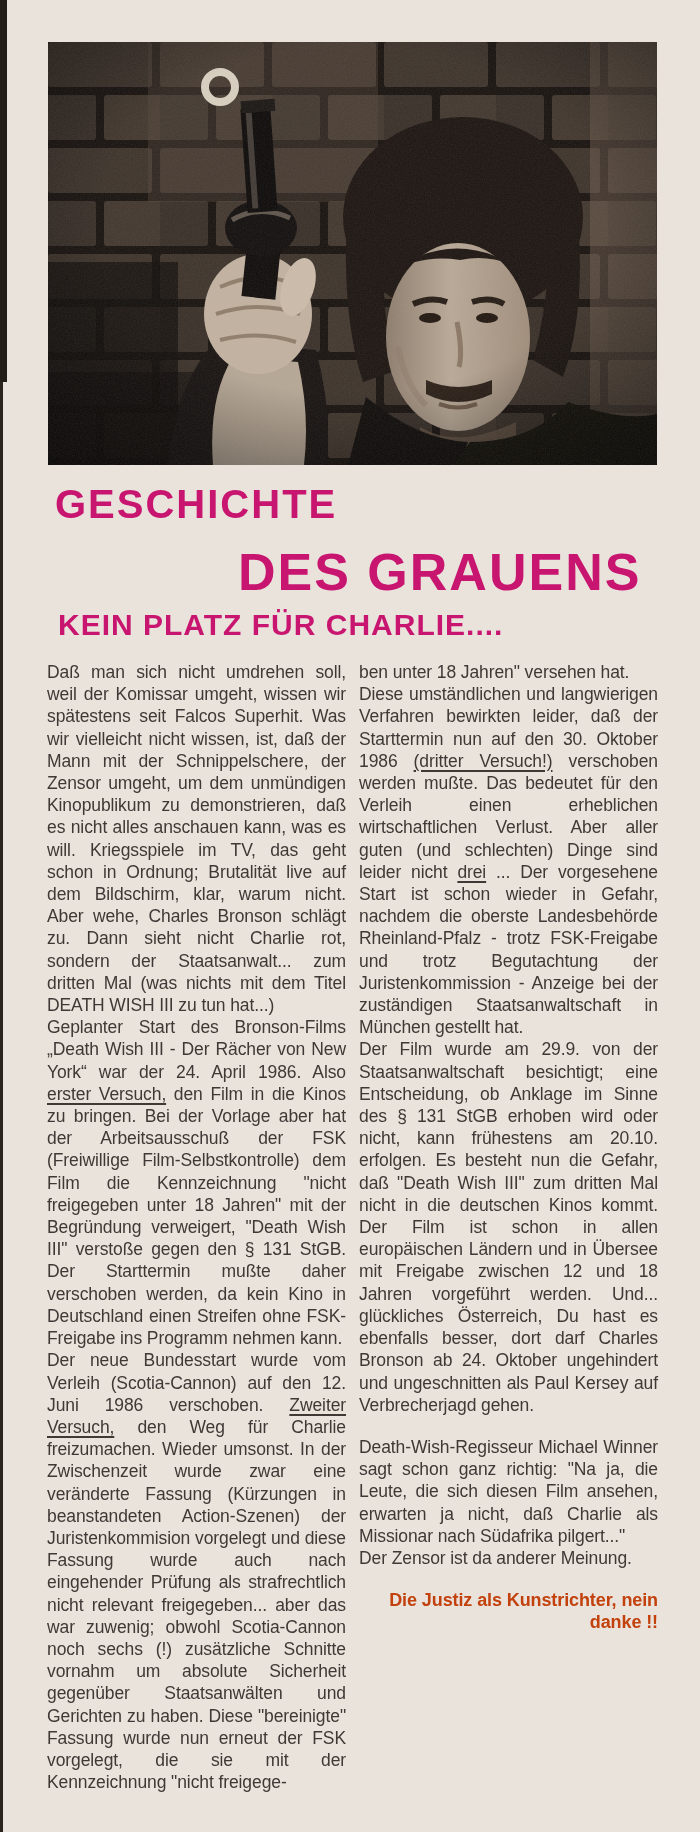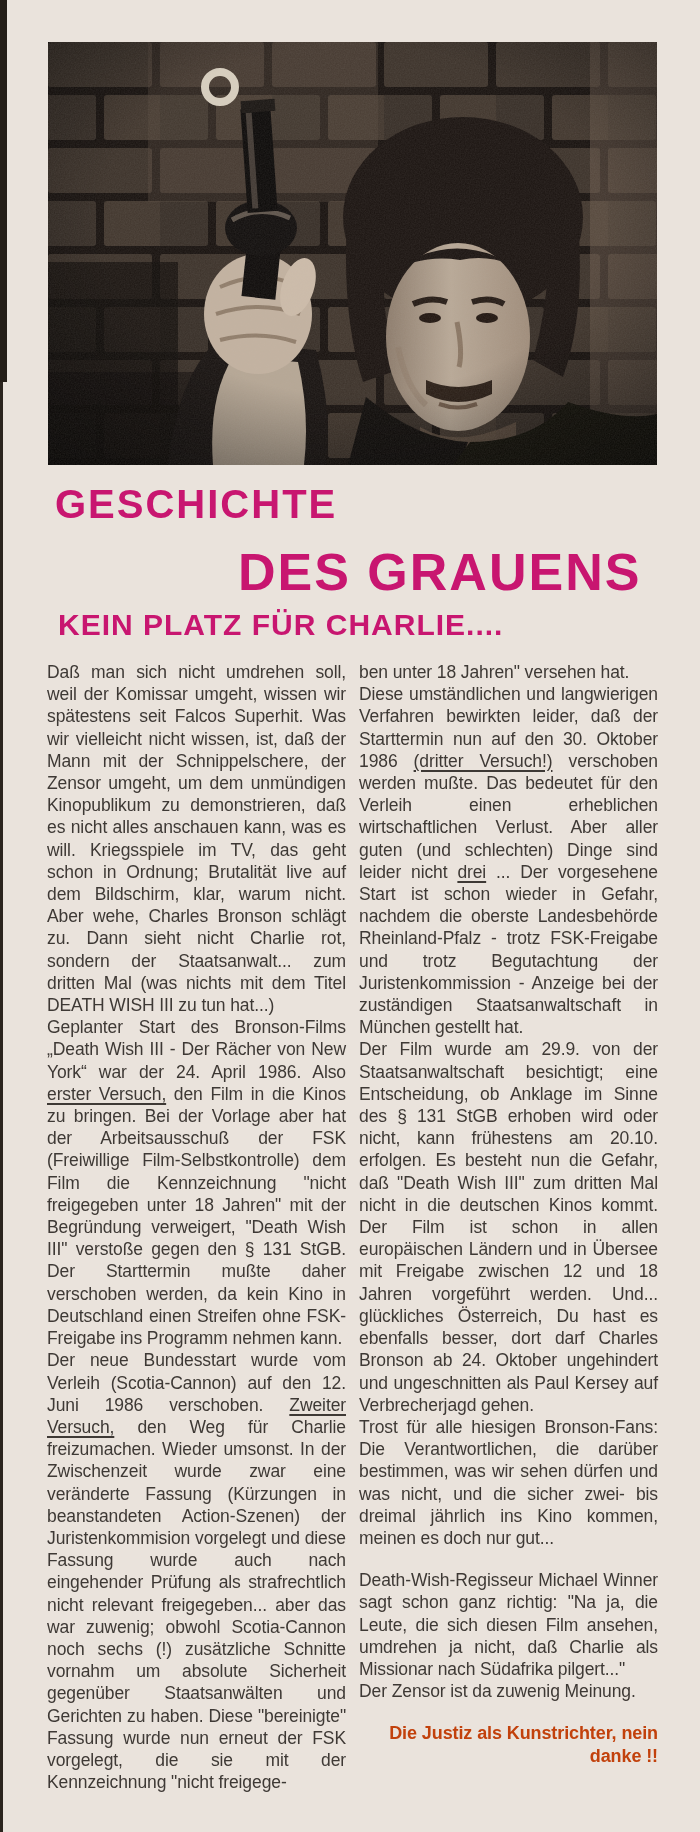--- a/index.html
+++ b/index.html
@@ -125,20 +125,19 @@
   <div class="columns">
     <div class="col">
         <p class="para"><span>Daß man sich nicht umdrehen soll, weil der Komissar umgeht, wissen wir spätestens seit Falcos Superhit. Was wir vielleicht nicht wissen, ist, daß der Mann mit der Schnippelschere, der Zensor umgeht, um dem unmündigen Kinopublikum zu demonstrieren, daß es nicht alles anschauen kann, was es will. Kriegsspiele im TV, das geht schon in Ordnung; Brutalität live auf dem Bildschirm, klar, warum nicht. Aber wehe, Charles Bronson schlägt zu. Dann sieht nicht Charlie rot, sondern der Staatsanwalt... zum dritten Mal (was nichts mit dem Titel DEATH WISH III zu tun hat...)</span></p>
         <p class="para"><span>Geplanter Start des Bronson-Films „Death Wish III - Der Rächer von New York“ war der 24. April 1986. Also </span><span class="u">erster Versuch,</span><span> den Film in die Kinos zu bringen. Bei der Vorlage aber hat der Arbeitsausschuß der FSK (Freiwillige Film-Selbstkontrolle) dem Film die Kennzeichnung "nicht freigegeben unter 18 Jahren" mit der Begründung verweigert, "Death Wish III" verstoße gegen den § 131 StGB. Der Starttermin mußte daher verschoben werden, da kein Kino in Deutschland einen Streifen ohne FSK-Freigabe ins Programm nehmen kann.</span></p>
         <p class="para"><span>Der neue Bundesstart wurde vom Verleih (Scotia-Cannon) auf den 12. Juni 1986 verschoben. </span><span class="u">Zweiter Versuch,</span><span> den Weg für Charlie freizumachen. Wieder umsonst. In der Zwischenzeit wurde zwar eine veränderte Fassung (Kürzungen in beanstandeten Action-Szenen) der Juristenkommision vorgelegt und diese Fassung wurde auch nach eingehender Prüfung als strafrechtlich nicht relevant freigegeben... aber das war zuwenig; obwohl Scotia-Cannon noch sechs (!) zusätzliche Schnitte vornahm um absolute Sicherheit gegenüber Staatsanwälten und Gerichten zu haben. Diese "bereinigte" Fassung wurde nun erneut der FSK vorgelegt, die sie mit der Kennzeichnung "nicht freigege-</span></p>
       </div>
     <div class="col">
         <p class="para"><span>ben unter 18 Jahren" versehen hat.</span></p>
         <p class="para"><span>Diese umständlichen und langwierigen Verfahren bewirkten leider, daß der Starttermin nun auf den 30. Oktober 1986 </span><span class="u">(dritter Versuch!)</span><span> verschoben werden mußte. Das bedeutet für den Verleih einen erheblichen wirtschaftlichen Verlust. Aber aller guten (und schlechten) Dinge sind leider nicht </span><span class="u">drei</span><span> ... Der vorgesehene Start ist schon wieder in Gefahr, nachdem die oberste Landesbehörde Rheinland-Pfalz - trotz FSK-Freigabe und trotz Begutachtung der Juristenkommission - Anzeige bei der zuständigen Staatsanwaltschaft in München gestellt hat.</span></p>
         <p class="para"><span>Der Film wurde am 29.9. von der Staatsanwaltschaft besichtigt; eine Entscheidung, ob Anklage im Sinne des § 131 StGB erhoben wird oder nicht, kann frühestens am 20.10. erfolgen. Es besteht nun die Gefahr, daß "Death Wish III" zum dritten Mal nicht in die deutschen Kinos kommt. Der Film ist schon in allen europäischen Ländern und in Übersee mit Freigabe zwischen 12 und 18 Jahren vorgeführt werden. Und... glückliches Österreich, Du hast es ebenfalls besser, dort darf Charles Bronson ab 24. Oktober ungehindert und ungeschnitten als Paul Kersey auf Verbrecherjagd gehen.</span></p>
-        <p class="para"><span>Trost für alle hiesigen Bronson-Fans: Die Verantwortlichen, die darüber bestimmen, was wir sehen dürfen und was nicht, und die sicher zwei- bis dreimal jährlich ins Kino kommen, meinen es doch nur gut...</span></p>
-        <p class="para gap"><span>Death-Wish-Regisseur Michael Winner sagt schon ganz richtig: "Na ja, die Leute, die sich diesen Film ansehen, umdrehen ja nicht, daß Charlie als Missionar nach Südafrika pilgert..."</span></p>
-        <p class="para"><span>Der Zensor ist da zuwenig Meinung.</span></p>
+        <p class="para gap"><span>Death-Wish-Regisseur Michael Winner sagt schon ganz richtig: "Na ja, die Leute, die sich diesen Film ansehen, erwarten ja nicht, daß Charlie als Missionar nach Südafrika pilgert..."</span></p>
+        <p class="para"><span>Der Zensor ist da anderer Meinung.</span></p>
         <p class="para gap closing"><span>Die Justiz als Kunstrichter, nein danke !!</span></p>
       </div>
   </div>
 
 </div>
 
 </body></html>

